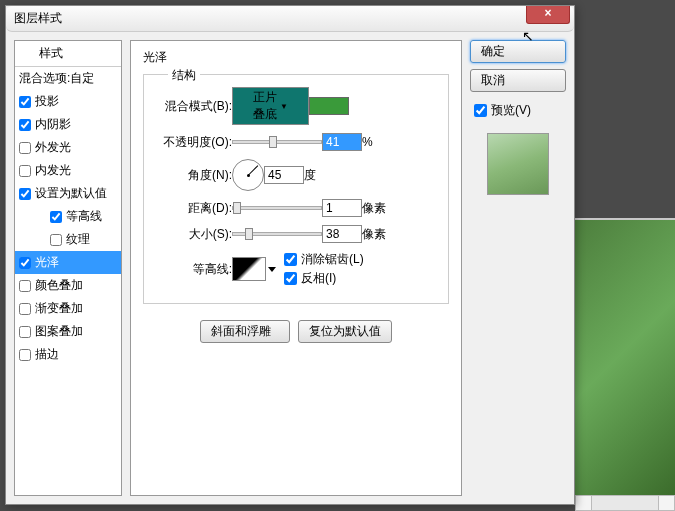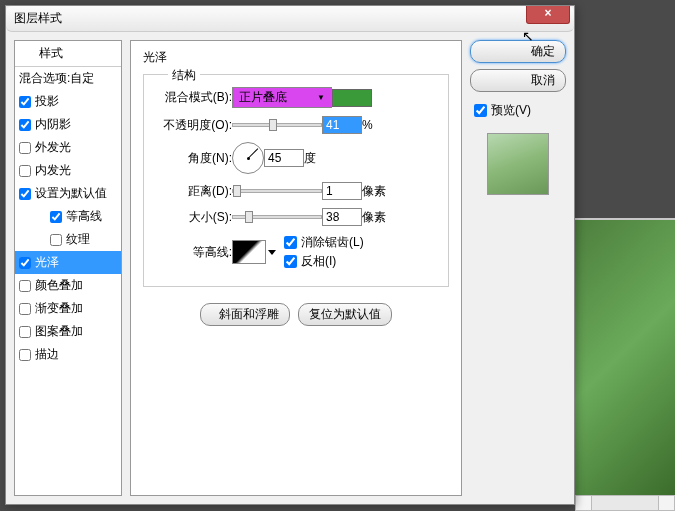--- a/index.html
+++ b/index.html
@@ -15,33 +15,33 @@
 .style-item { padding: 3px 4px; display: flex; align-items: center; gap: 4px; cursor: pointer; }
 .style-item.indent { padding-left: 35px; }
 .style-item.selected { background: #3399ff; color: #fff; }
 .style-item input[type=checkbox] { width: 12px; height: 12px; }
 .center-panel { flex: 1; border: 1px solid #999; background: #fff; padding: 8px 12px; position: relative; }
 .section-title { margin-bottom: 4px; }
 .fieldset { border: 1px solid #ccc; padding: 12px 8px 8px; position: relative; margin-top: 8px; }
 .fieldset-label { position: absolute; top: -8px; left: 24px; background: #fff; padding: 0 4px; }
 .row { display: flex; align-items: center; margin-bottom: 8px; }
 .row-label { width: 80px; text-align: right; }
-.dropdown { border: 1px solid #888; background: #d946ef; padding: 1px 6px; width: 100px; display: flex; justify-content: space-between; align-items: center; cursor: pointer; }
+.dropdown { border: 1px solid #888; background: #0f766e; padding: 1px 20px; width: 77px; display: flex; justify-content: space-between; align-items: center; cursor: pointer; }
 .dropdown .arrow { font-size: 8px; }
 .color-swatch { width: 40px; height: 18px; background: #3a9a3a; border: 1px solid #666; cursor: pointer; }
 .slider { width: 90px; height: 4px; background: #ddd; border: 1px solid #aaa; position: relative; }
 .slider-thumb { position: absolute; width: 8px; height: 12px; background: #e8e8e8; border: 1px solid #888; top: -5px; cursor: pointer; }
 .num-input { width: 40px; border: 1px solid #888; padding: 1px 3px; text-align: left; }
 .num-input.sel { background: #3399ff; color: #fff; }
 .angle-dial { width: 32px; height: 32px; border: 1px solid #888; border-radius: 50%; background: #fff; position: relative; }
 .angle-dial::after { content: ''; position: absolute; width: 14px; height: 1px; background: #000; top: 50%; left: 50%; transform-origin: left; transform: rotate(-45deg); }
 .angle-dial::before { content: ''; position: absolute; width: 3px; height: 3px; background: #000; border-radius: 50%; top: calc(50% - 1.5px); left: calc(50% - 1.5px); }
 .contour-swatch { width: 34px; height: 24px; border: 1px solid #888; background: linear-gradient(135deg, #000 0%, #000 45%, #fff 55%, #fff 100%); cursor: pointer; display: inline-block; }
 .contour-arrow { display: inline-block; width: 0; height: 0; border-left: 4px solid transparent; border-right: 4px solid transparent; border-top: 5px solid #000; vertical-align: middle; margin-left: 2px; }
-.btn { border: 1px solid #888; background: linear-gradient(#fafafa, #e0e0e0); padding: 2px 10px; border-radius: 10px; cursor: pointer; min-width: 90px; text-align: right; }
+.btn { border: 1px solid #888; background: linear-gradient(#fafafa, #e0e0e0); padding: 2px 10px; border-radius: 3px; cursor: pointer; min-width: 90px; text-align: left; }
 .btn-row { display: flex; gap: 8px; justify-content: center; margin-top: 16px; }
 .right-panel { width: 96px; display: flex; flex-direction: column; gap: 6px; align-items: stretch; }
 .right-panel .btn { min-width: auto; width: 100%; }
 .btn.primary { box-shadow: 0 0 3px #4aa0ff; border-color: #4a90d0; }
 .preview-check { display: flex; align-items: center; gap: 4px; margin-top: 4px; padding-left: 4px; }
 .preview-box { width: 62px; height: 62px; border: 1px solid #999; background: linear-gradient(160deg, #b8d8b0, #8ab878, #6a9858); margin-top: 8px; align-self: center; }
 .cursor { position: absolute; left: 522px; top: 28px; font-size: 14px; pointer-events: none; }
 .scrollbar { position: absolute; bottom: 0; right: 0; width: 100px; height: 16px; background: #e8e8e8; border: 1px solid #bbb; display: flex; }
 .scrollbar .sb-btn { width: 16px; height: 100%; background: #f4f4f4; border-left: 1px solid #bbb; }
 .scrollbar .sb-btn:first-child { border-left: none; border-right: 1px solid #bbb; }

